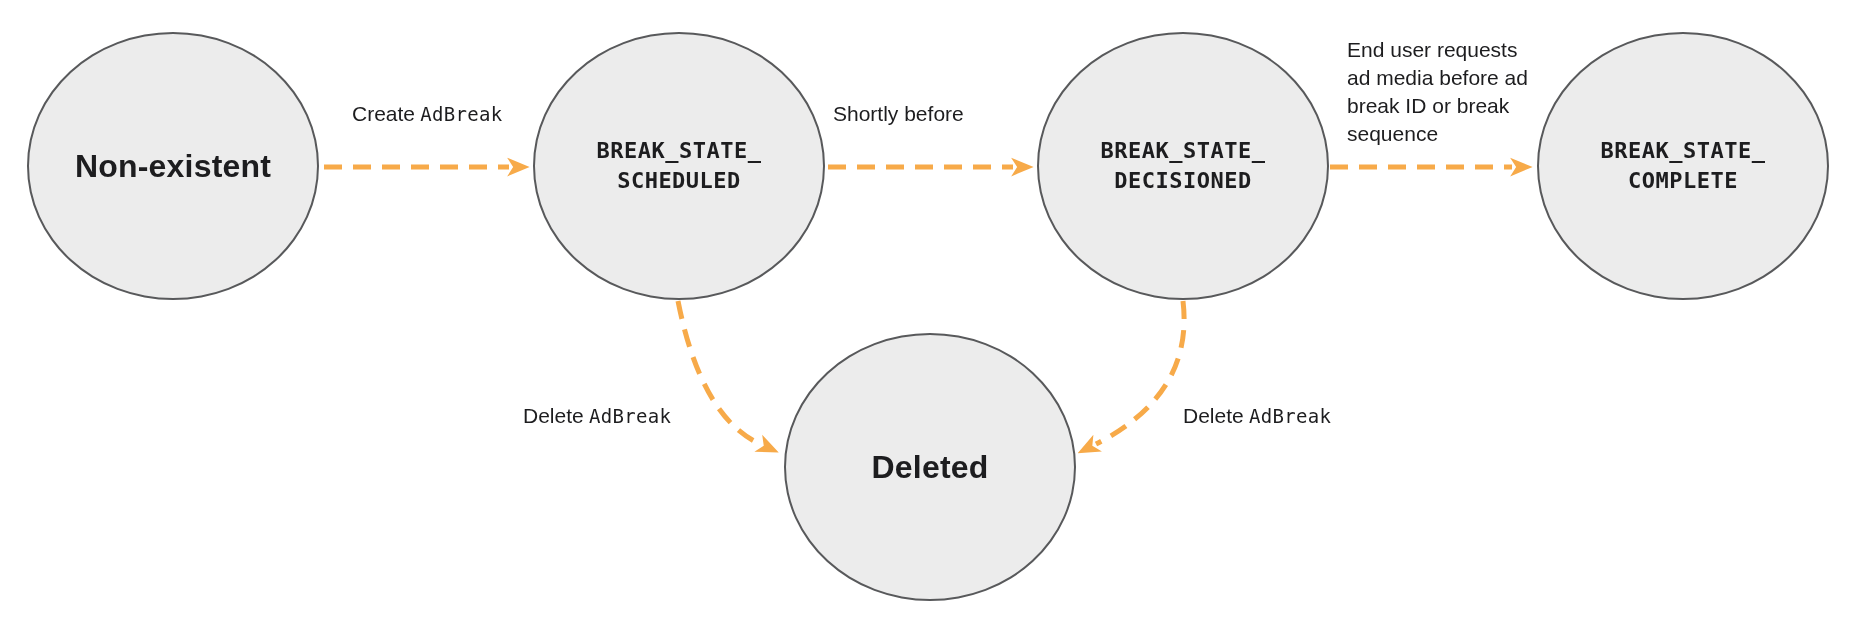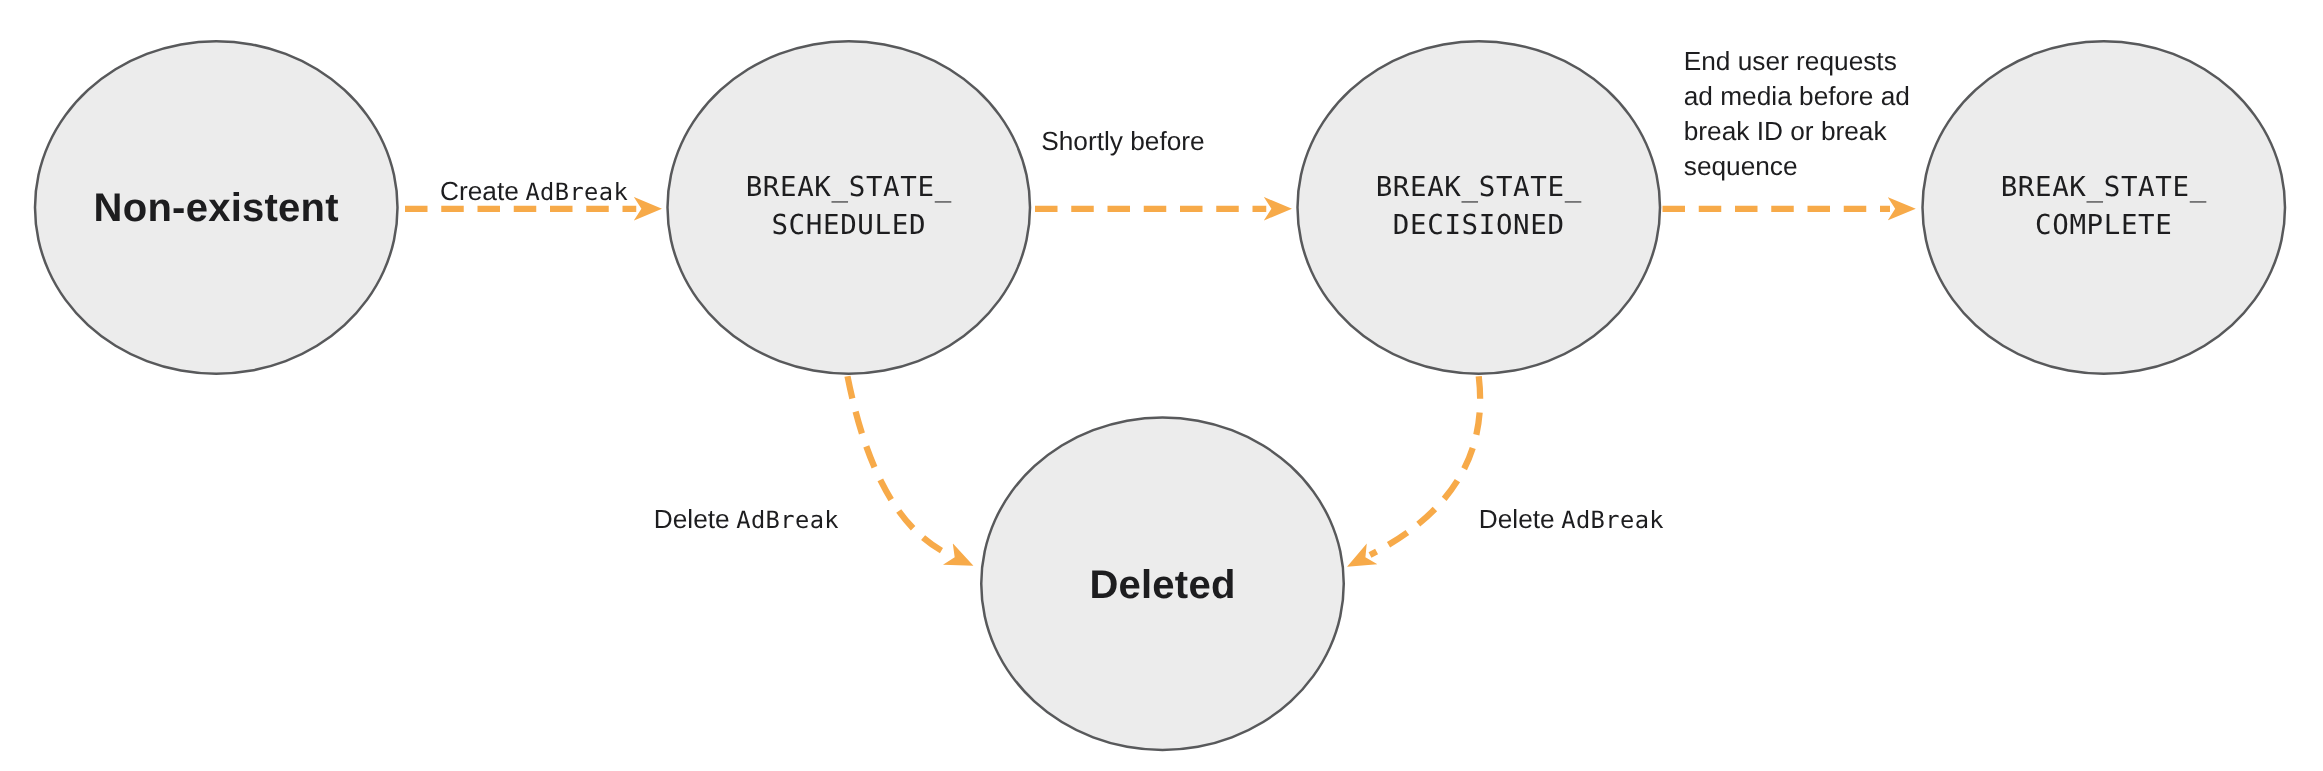--- a/index.html
+++ b/index.html
@@ -45,21 +45,21 @@
     justify-content: center;
     text-align: center;
   }
   .node-label-plain {
     font-size: 32px;
     font-weight: 700;
     letter-spacing: 0.2px;
   }
   .node-label-code {
     font-family: "DejaVu Sans Mono", monospace;
-    font-weight: 400;
+    font-weight: 700;
     font-size: 22px;
     line-height: 30px;
     letter-spacing: 0.5px;
     white-space: nowrap;
   }
   .edge-label {
     position: absolute;
     font-size: 21px;
     line-height: 27px;
     white-space: nowrap;
@@ -110,21 +110,21 @@
 
   <div class="node" style="left:1537px; top:32px;">
     <div class="node-label-code">BREAK_STATE_</div>
     <div class="node-label-code">COMPLETE</div>
   </div>
 
   <div class="node" style="left:784px; top:333px;">
     <div class="node-label-plain">Deleted</div>
   </div>
 
-  <div class="edge-label" style="left:352px; top:100px;margin-top:40px;">
+  <div class="edge-label" style="left:352px; top:100px;">
     <span class="plain">Create</span><span class="code">AdBreak</span>
   </div>
 
   <div class="edge-label" style="left:833px; top:100px;">
     <div class="plain">Shortly before</div>
   </div>
 
   <div class="edge-label multiline" style="left:1347px; top:36px;">
     <div>End user requests</div>
     <div>ad media before ad</div>

